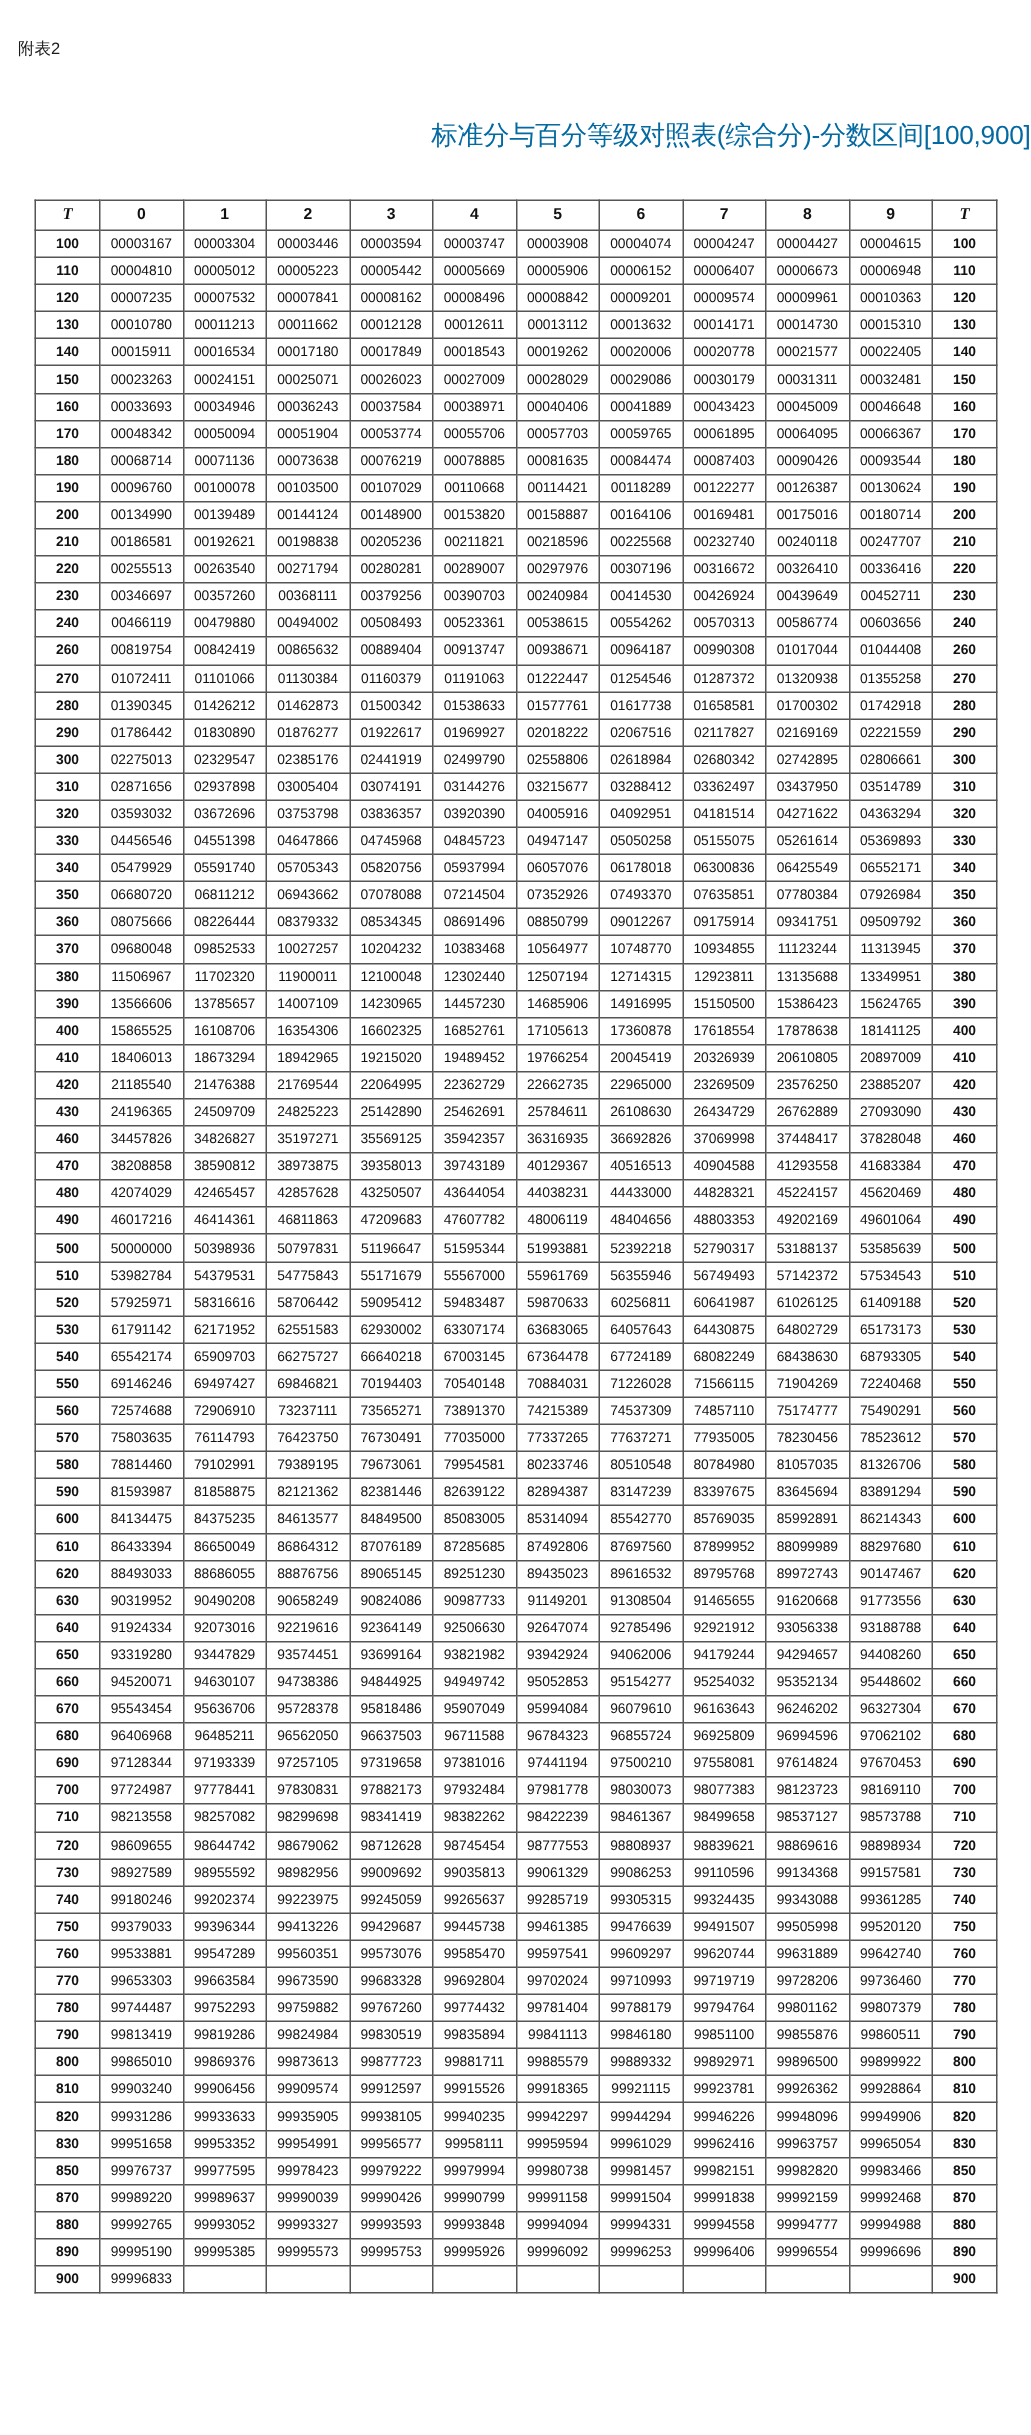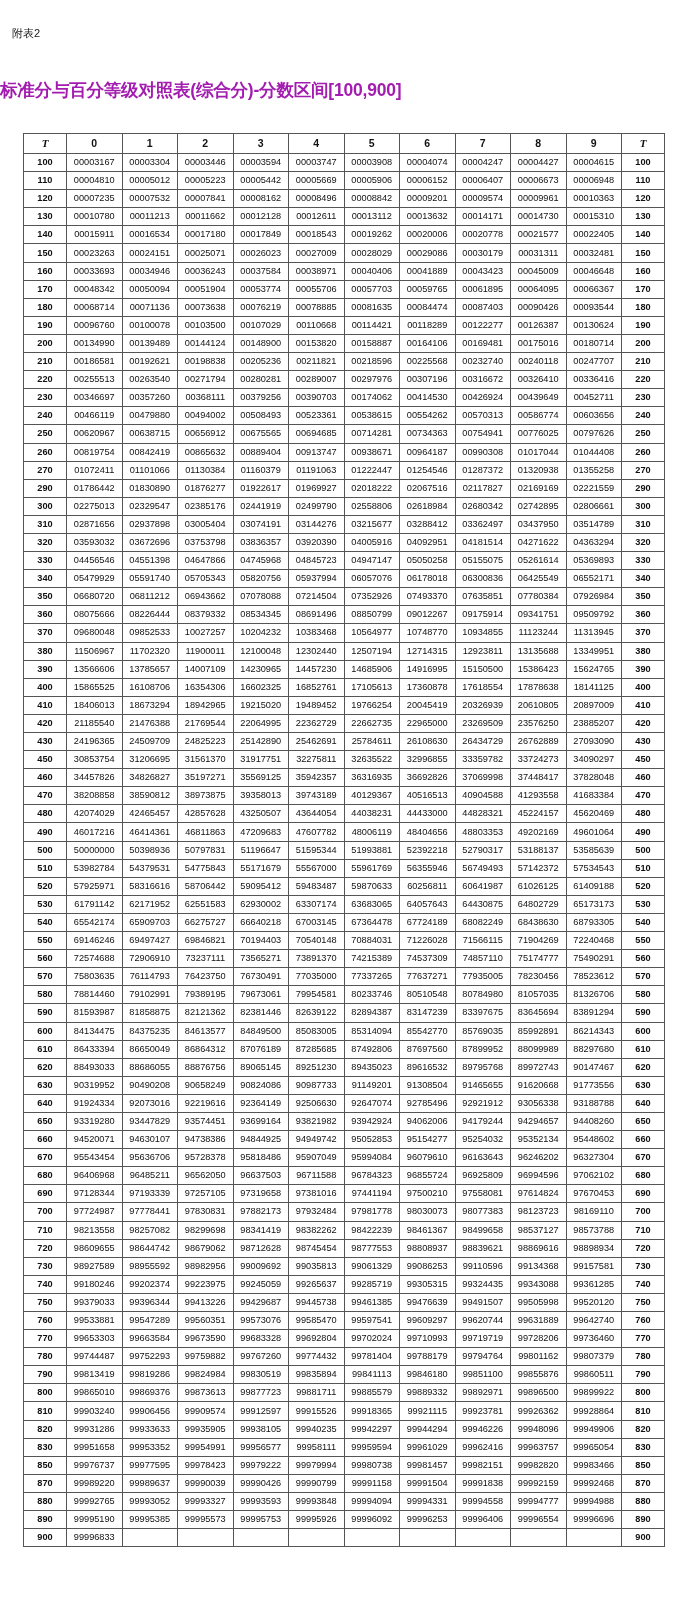--- a/index.html
+++ b/index.html
@@ -29,24 +29,24 @@
     line-height: 13px;
     font-family: "Liberation Sans", sans-serif;
     color: #1a1a1a;
     letter-spacing: 0px;
   }
   .doc-title {
     position: absolute;
     left: 0;
     top: 78px;
     width: 687px;
-    text-align: left;
+    text-align: right;
     font-size: 17.5px;
-    font-weight: bold;
-    color: #a21caf;
+    font-weight: normal;
+    color: #0369a1;
     letter-spacing: -0.2px;
     font-family: "Liberation Sans", sans-serif;
   }
   .table-wrap {
     position: absolute;
     left: 23px;
     top: 133px;
     width: 641px;
   }
   table.score-table {
@@ -312,21 +312,21 @@
             <td>00336416</td>
             <td class="rowtail">220</td>
           </tr>
           <tr>
             <td class="rowhead">230</td>
             <td>00346697</td>
             <td>00357260</td>
             <td>00368111</td>
             <td>00379256</td>
             <td>00390703</td>
-            <td>00174062</td>
+            <td>00240984</td>
             <td>00414530</td>
             <td>00426924</td>
             <td>00439649</td>
             <td>00452711</td>
             <td class="rowtail">230</td>
           </tr>
           <tr>
             <td class="rowhead">240</td>
             <td>00466119</td>
             <td>00479880</td>
@@ -334,34 +334,20 @@
             <td>00508493</td>
             <td>00523361</td>
             <td>00538615</td>
             <td>00554262</td>
             <td>00570313</td>
             <td>00586774</td>
             <td>00603656</td>
             <td class="rowtail">240</td>
           </tr>
           <tr>
-            <td class="rowhead">250</td>
-            <td>00620967</td>
-            <td>00638715</td>
-            <td>00656912</td>
-            <td>00675565</td>
-            <td>00694685</td>
-            <td>00714281</td>
-            <td>00734363</td>
-            <td>00754941</td>
-            <td>00776025</td>
-            <td>00797626</td>
-            <td class="rowtail">250</td>
-          </tr>
-          <tr>
             <td class="rowhead">260</td>
             <td>00819754</td>
             <td>00842419</td>
             <td>00865632</td>
             <td>00889404</td>
             <td>00913747</td>
             <td>00938671</td>
             <td>00964187</td>
             <td>00990308</td>
             <td>01017044</td>
@@ -376,20 +362,34 @@
             <td>01160379</td>
             <td>01191063</td>
             <td>01222447</td>
             <td>01254546</td>
             <td>01287372</td>
             <td>01320938</td>
             <td>01355258</td>
             <td class="rowtail">270</td>
           </tr>
           <tr>
+            <td class="rowhead">280</td>
+            <td>01390345</td>
+            <td>01426212</td>
+            <td>01462873</td>
+            <td>01500342</td>
+            <td>01538633</td>
+            <td>01577761</td>
+            <td>01617738</td>
+            <td>01658581</td>
+            <td>01700302</td>
+            <td>01742918</td>
+            <td class="rowtail">280</td>
+          </tr>
+          <tr>
             <td class="rowhead">290</td>
             <td>01786442</td>
             <td>01830890</td>
             <td>01876277</td>
             <td>01922617</td>
             <td>01969927</td>
             <td>02018222</td>
             <td>02067516</td>
             <td>02117827</td>
             <td>02169169</td>
@@ -586,34 +586,20 @@
             <td>25142890</td>
             <td>25462691</td>
             <td>25784611</td>
             <td>26108630</td>
             <td>26434729</td>
             <td>26762889</td>
             <td>27093090</td>
             <td class="rowtail">430</td>
           </tr>
           <tr>
-            <td class="rowhead">450</td>
-            <td>30853754</td>
-            <td>31206695</td>
-            <td>31561370</td>
-            <td>31917751</td>
-            <td>32275811</td>
-            <td>32635522</td>
-            <td>32996855</td>
-            <td>33359782</td>
-            <td>33724273</td>
-            <td>34090297</td>
-            <td class="rowtail">450</td>
-          </tr>
-          <tr>
             <td class="rowhead">460</td>
             <td>34457826</td>
             <td>34826827</td>
             <td>35197271</td>
             <td>35569125</td>
             <td>35942357</td>
             <td>36316935</td>
             <td>36692826</td>
             <td>37069998</td>
             <td>37448417</td>

